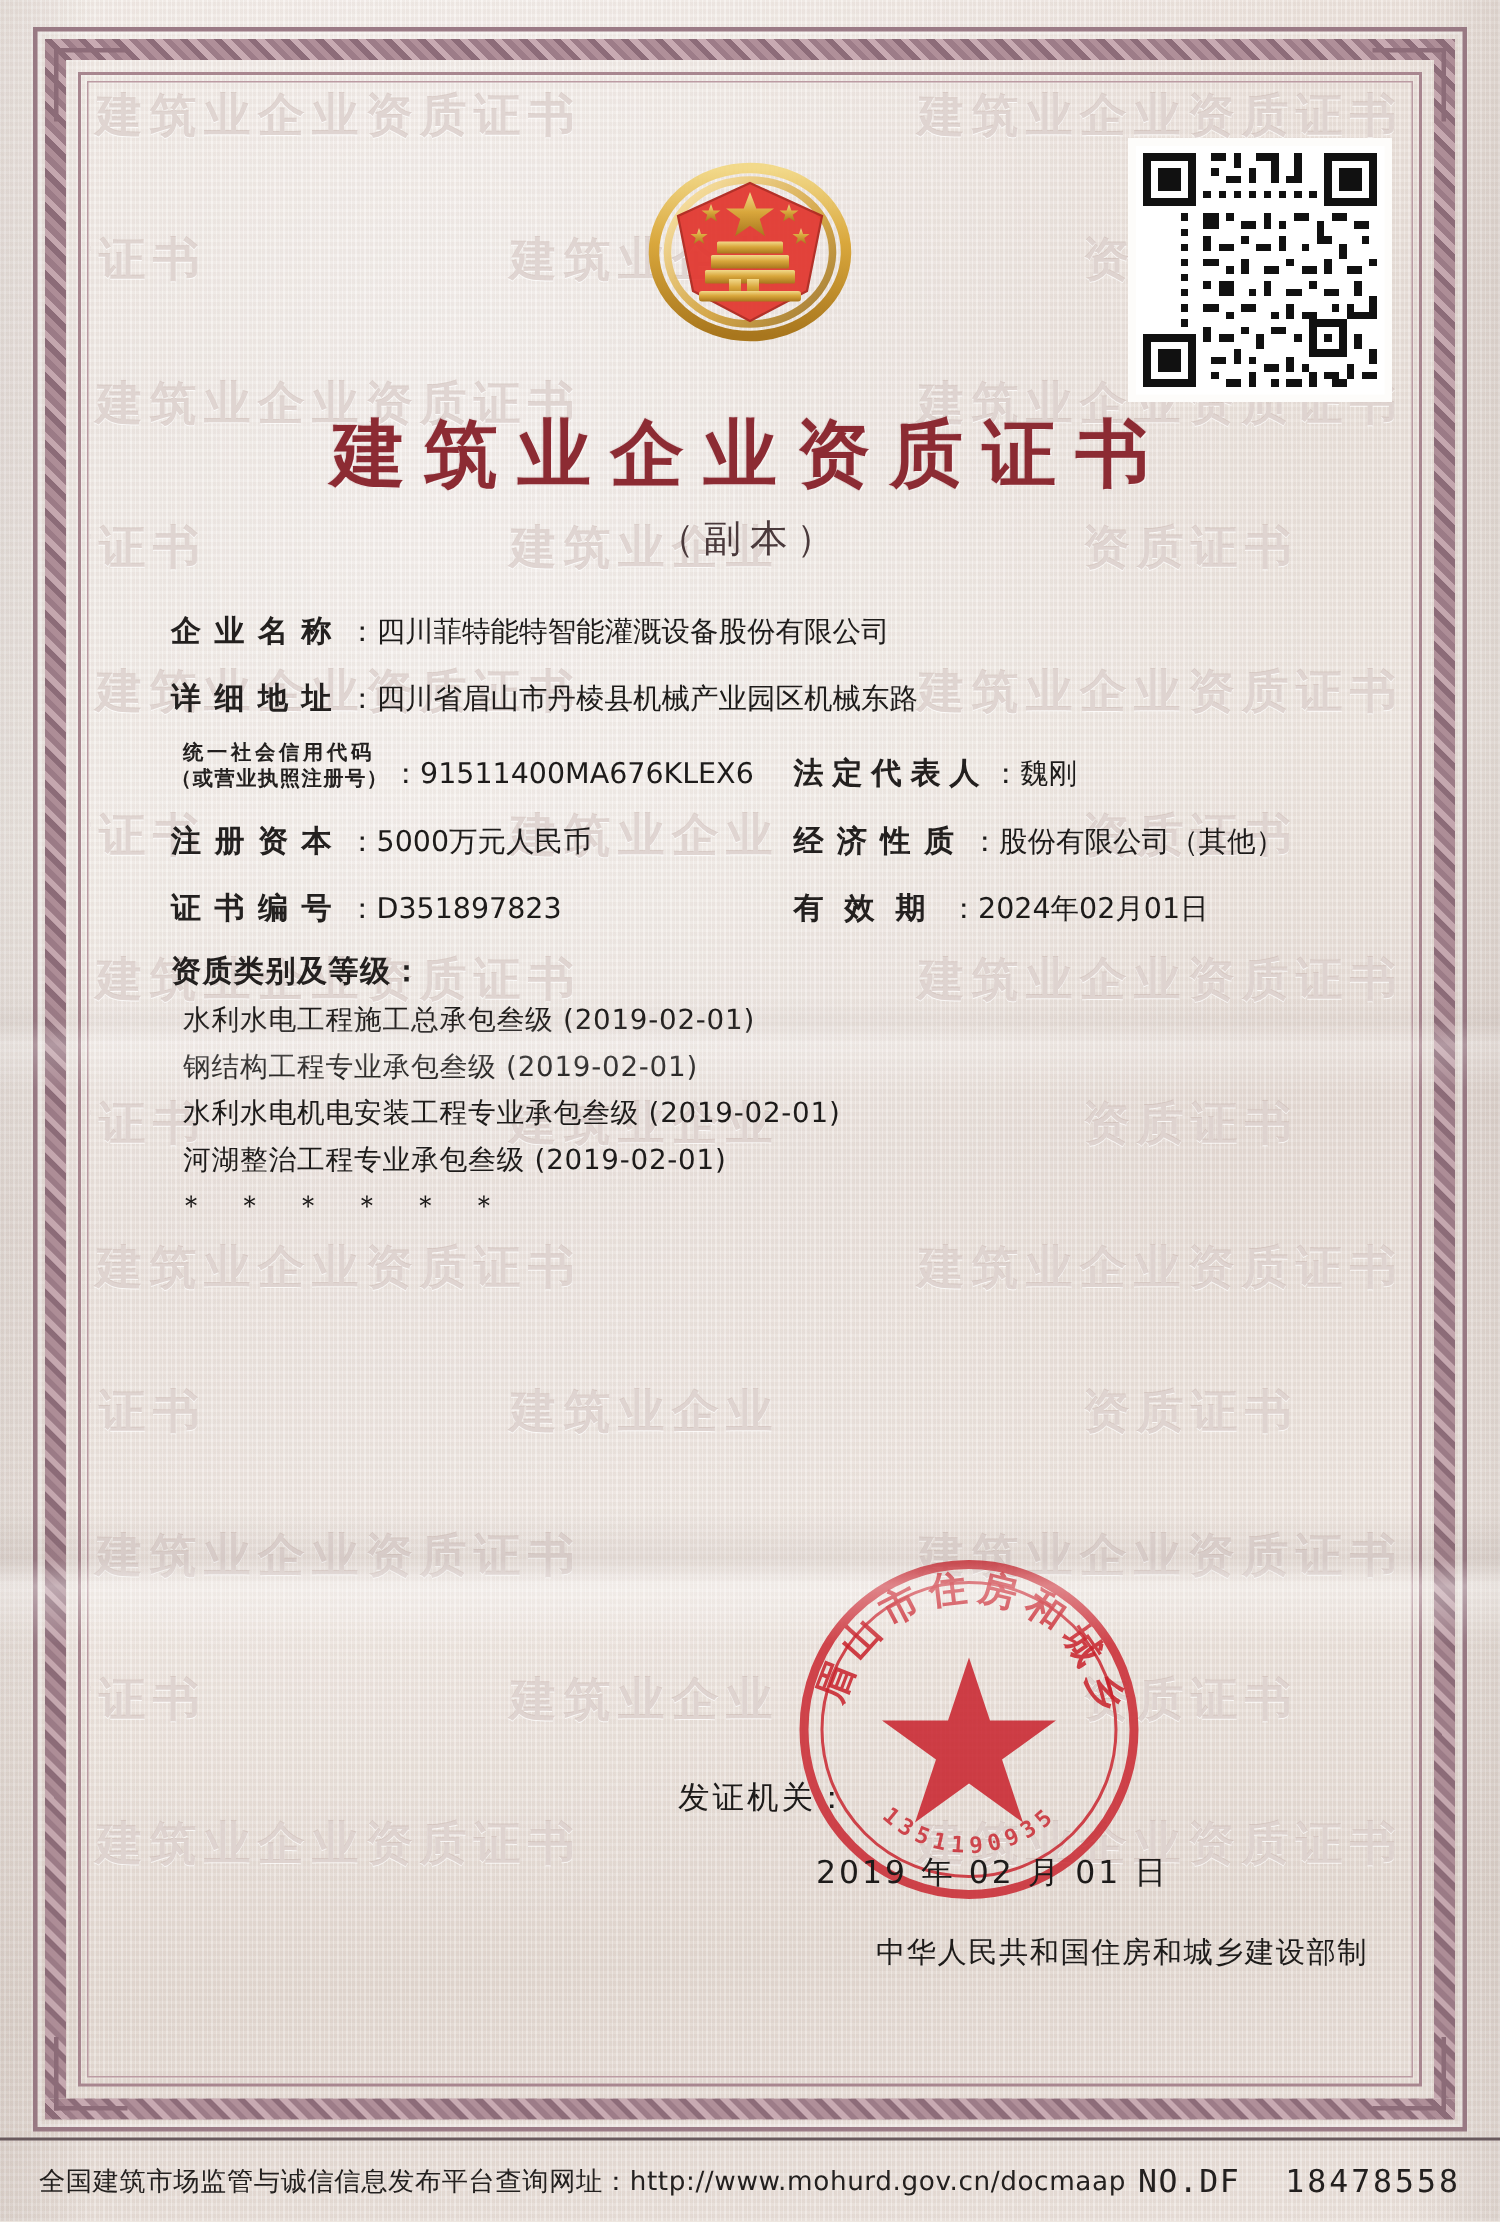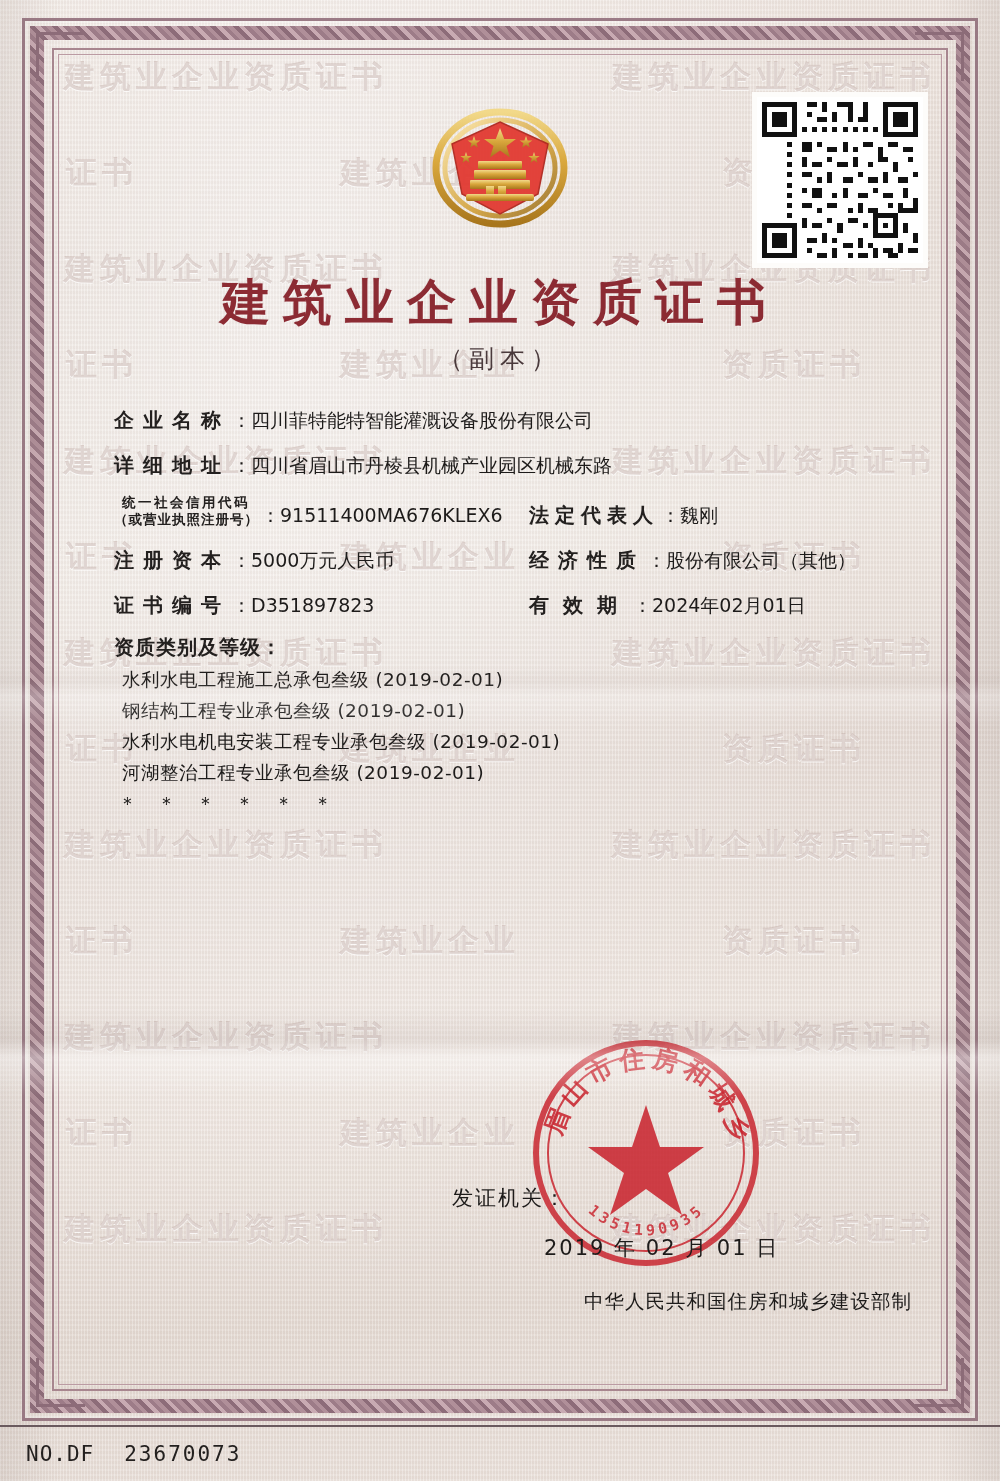--- a/index.html
+++ b/index.html
@@ -624,18 +624,19 @@
       <div class="issuer-row">发证机关：</div>
       <div class="issue-date">2019 年 02 月 01 日</div>
       <div class="issuer-foot">中华人民共和国住房和城乡建设部制</div>
     </div>
 
   </div>
 
   <div class="paper-folds"></div>
 
   <div class="footer">
+    <div class="footer-left">全国建筑市场监管与诚信信息发布平台查询网址：http://www.mohurd.gov.cn/docmaap</div>
     <div class="footer-right">
-      <span class="no">NO.DF</span><span>23670073</span>
+      <span class="no">NO.DF</span><span>18478558</span>
     </div>
   </div>
 
 </div>
 
 </body></html>

